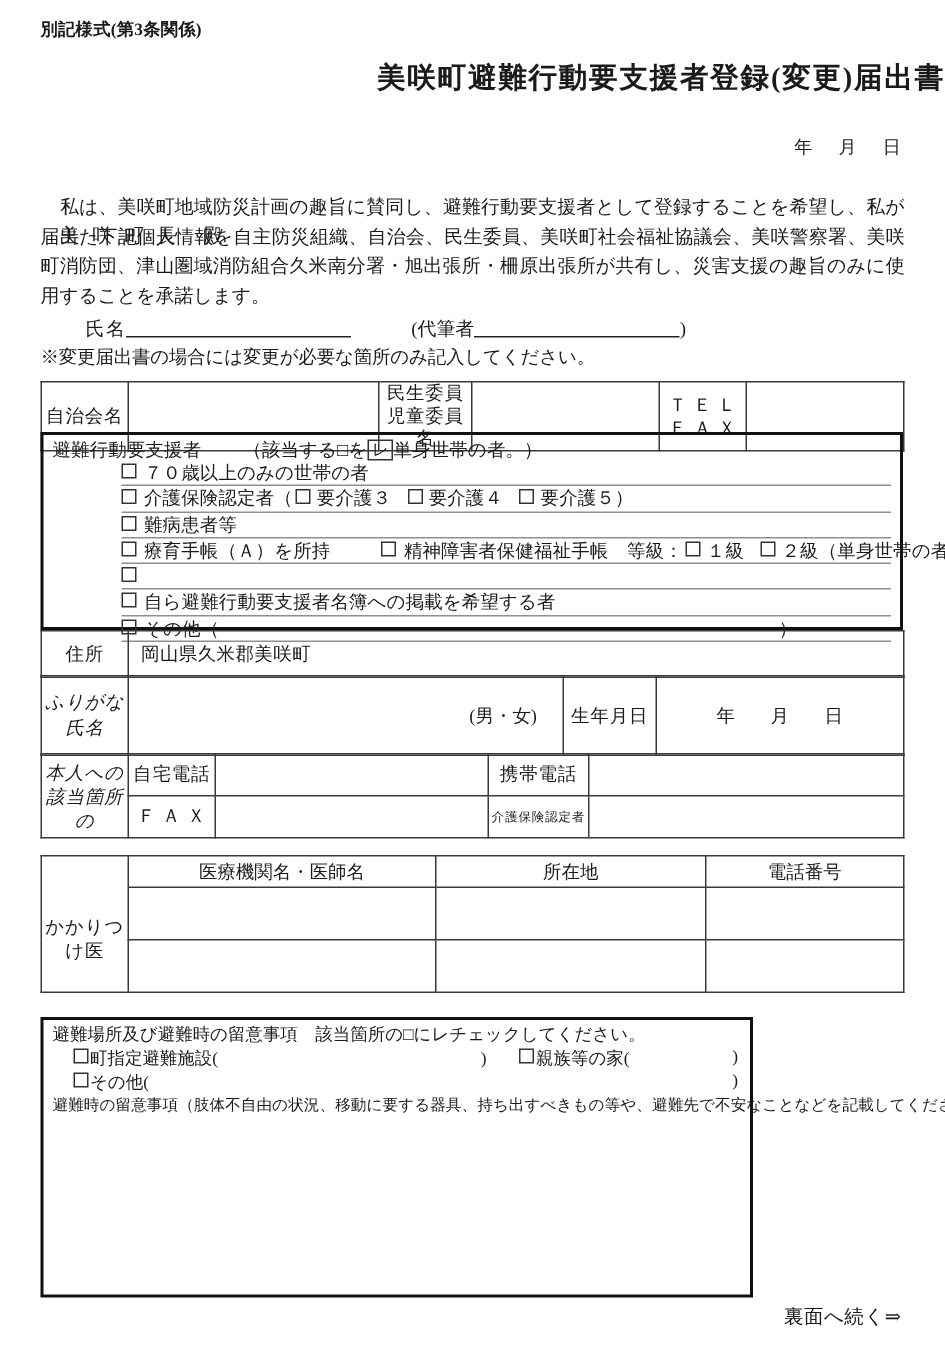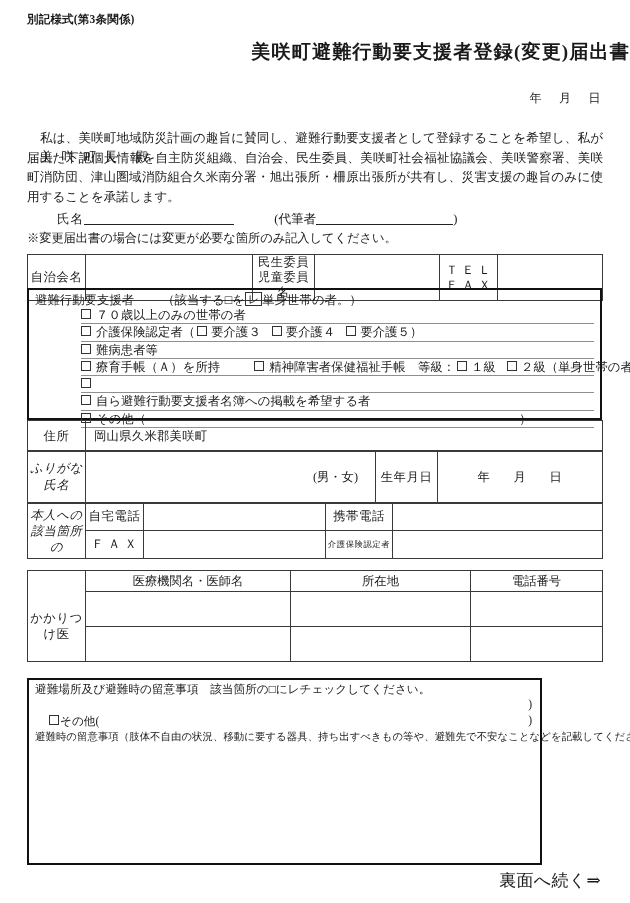--- a/index.html
+++ b/index.html
@@ -215,21 +215,21 @@
   #rowDoc { left: 27px; top: 570px; width: 575px; }
   #rowDoc td { height: 34px; }
   #rowDoc .hd { height: 20px; }
   #rowDoc .sidelbl { line-height: 16px; }
 
   
   #evac {
     position: absolute;
     left: 27px;
     top: 678px;
-    width: 515px;
+    width: 475px;
     height: 187px;
     border: 2px solid #111;
     box-sizing: border-box;
   }
   .ev-l {
     position: absolute;
     left: 6px;
     font-size: 11.6px;
     white-space: nowrap;
     letter-spacing: 0.05px;
@@ -253,21 +253,21 @@
     margin-right: 1px;
     vertical-align: 0px;
   }
   .wide-gap { display: inline-block; width: 175px; }
   .mid-gap { display: inline-block; width: 22px; }
 
   .footer-note {
     position: absolute;
     right: 29px;
     top: 869px;
-    font-size: 17px;
+    font-size: 13px;
     letter-spacing: 0.3px;
     margin-left: 12px;
   }
 </style>
 </head>
 <body>
 
 <div class="page">
 
   <div class="form-code">別記様式(第3条関係)</div>
@@ -448,20 +448,23 @@
       <td></td>
       <td></td>
       <td></td>
     </tr>
   </tbody>
     </table>
 
   <div id="evac">
     <div class="ev-l r1">避難場所及び避難時の留意事項　該当箇所の□にレチェックしてください。</div>
 
+    <div class="ev-l r2">
+      <span class="cbs"></span><span>町指定避難施設(</span><span class="wide-gap"></span><span>)</span><span class="mid-gap"></span><span class="cbs"></span><span>親族等の家(</span>
+    </div>
     <div class="ev-paren-far p1">)</div>
 
     <div class="ev-l r3">
       <span class="cbs"></span><span>その他(</span>
     </div>
     <div class="ev-paren-far p2">)</div>
 
     <div class="ev-l r4">避難時の留意事項（肢体不自由の状況、移動に要する器具、持ち出すべきもの等や、避難先で不安なことなどを記載してください。）</div>
 
     <div style="position:absolute;left:6px;top:68px;right:6px;bottom:4px"></div>

